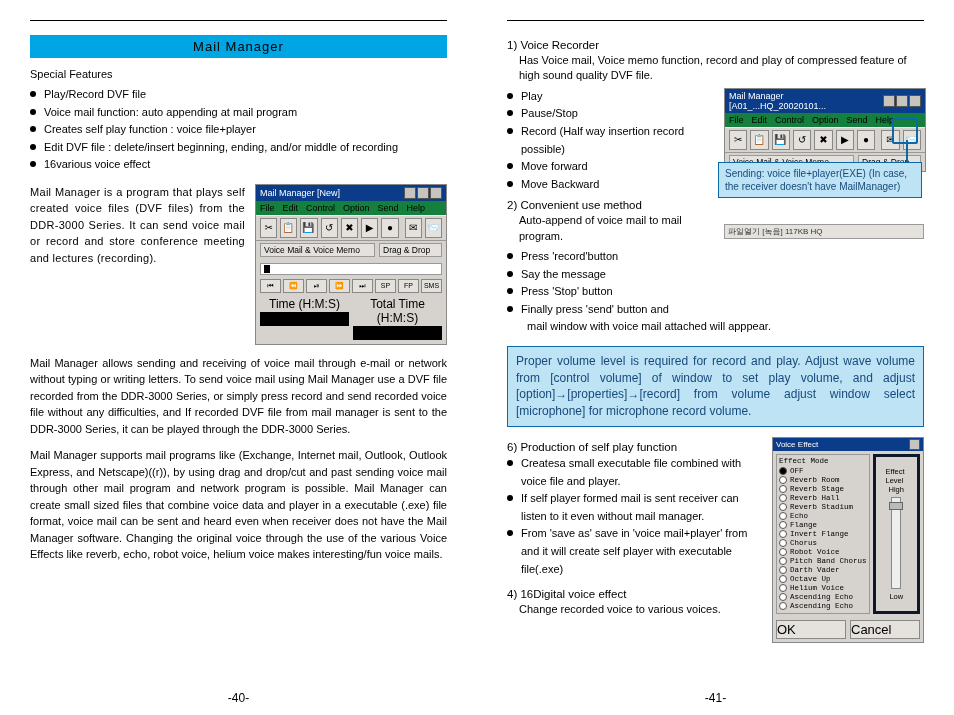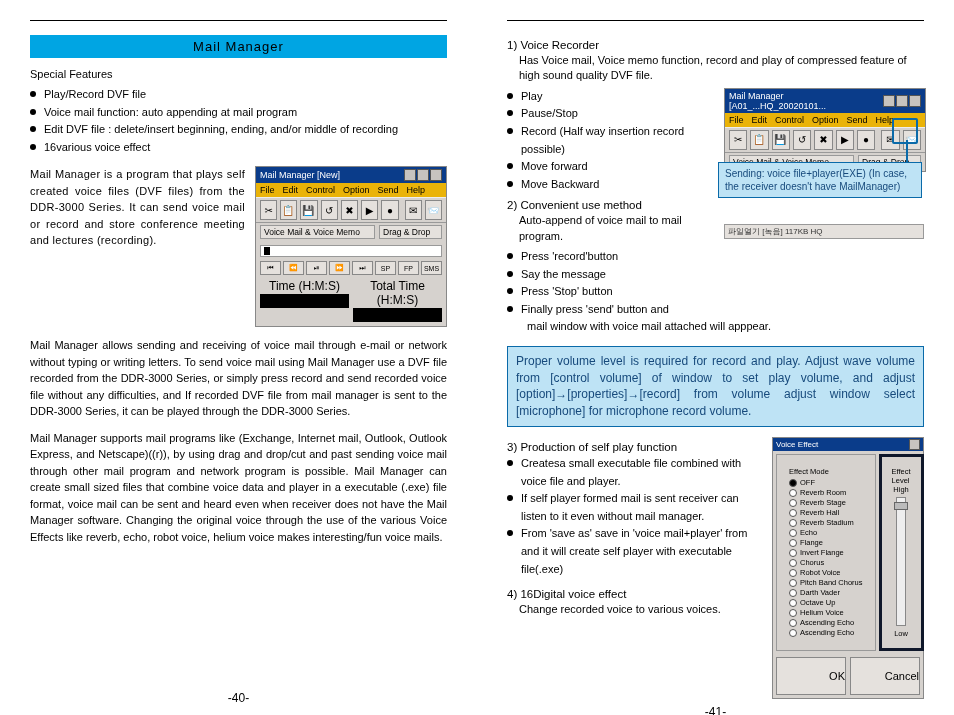--- a/index.html
+++ b/index.html
@@ -105,21 +105,21 @@
     display:flex;
     gap:1px;
   }
   .app-title .wbtns span{
     width:10px;height:10px;background:#c7c3bf;border:1px solid #555;display:inline-block;
   }
   .app-menu {
     padding: 2px 4px;
     display: flex;
     gap: 8px;
-    background:#eab308;
+    background:#15803d;
   }
   .app-menu span{font-size:9px;}
   .app-toolbar {
     padding: 2px 4px;
     display: flex;
     gap: 3px;
     background:#d6d2ce;
     border-top:1px solid #eee;
     border-bottom:1px solid #999;
   }
@@ -210,30 +210,30 @@
   .vfx {
     width: 150px;
     border:1px solid #888;
     background:#d6d2ce;
     font-size:8px;
     color:#000;
   }
   .vfx-title{background:#0a3c8a;color:#fff;padding:1px 3px;display:flex;align-items:center;}
   .vfx-title .xb{margin-left:auto;width:9px;height:9px;background:#c7c3bf;border:1px solid #555;}
   .vfx-body{display:flex;padding:3px;gap:3px;}
-  .vfx-list{flex:1;border:1px solid #999;padding:12px;background:#d6d2ce;}
+  .vfx-list{flex:1;border:1px solid #999;padding:2px;background:#d6d2ce;font-family:Liberation Mono, monospace;}
   .vfx-list .row{display:flex;align-items:center;gap:3px;margin-bottom:1px;font-size:7.5px;white-space:nowrap;}
   .vfx-list .row .r{width:6px;height:6px;border:1px solid #555;border-radius:50%;background:#fff;flex-shrink:0;}
   .vfx-list .row .r.sel{background:#000;}
   .vfx-slider{width:36px;border:3px solid #0f172a;padding:10px;display:flex;flex-direction:column;align-items:center;background:#d6d2ce;}
   .vfx-slider .lbl{font-size:7.5px;}
   .vfx-slider .track{flex:1;width:8px;border:1px solid #888;background:#eee;margin:3px 0;position:relative;}
   .vfx-slider .track::after{content:"";position:absolute;left:-3px;right:-3px;top:4px;height:6px;background:#bbb;border:1px solid #666;}
   .vfx-btns{display:flex;gap:4px;justify-content:flex-end;padding:3px;}
-  .vfx-btns .b{flex:1;border:1px solid #888;background:#e5e1dd;text-align:right;font-size:11px;padding:12px 0;}
+  .vfx-btns .b{flex:1;border:1px solid #888;background:#e5e1dd;text-align:left;font-size:13px;padding:1px 0;}
 
   .app2-wrap {
     position: relative;
     width: 200px;
     height: 155px;
   }
   .highlight-ring{
     position:absolute;
     width:22px;height:22px;
     border:2px solid #0a6aa9;
@@ -245,20 +245,21 @@
 </head>
 <body>
 
 <div class="page">
   <hr class="hr-top">
   <div class="title-bar">Mail Manager</div>
   <div class="sect-label">Special Features</div>
   <ul class="bullets">
     <li>Play/Record DVF file</li>
     <li>Voice mail function: auto appending at mail program</li>
+    <li>Creates self play function : voice file+player</li>
     <li>Edit DVF file : delete/insert beginning, ending, and/or middle of recording</li>
     <li>16various voice effect</li>
   </ul>
 
   <div class="two-col">
     <div class="left-text">Mail Manager is a program that plays self created voice files (DVF files) from the DDR-3000 Series. It can send voice mail or record and store conference meeting and lectures (recording).</div>
 
     <div class="app">
       <div class="app-title">
         <span>Mail Manager [New]</span>
@@ -391,21 +392,21 @@
         <div style="position:absolute;bottom:4px;left:0;right:0;font-size:8px;border:1px solid #999;background:#e5e1dd;padding:1px 3px;color:#333;">파일열기   [녹음]   117KB       HQ</div>
       </div>
     </div>
     <div class="sub-desc" style="margin-left:20px;">mail window with voice mail attached will apppear.</div>
   </div>
 
   <div class="note-box">Proper volume level is required for record and play. Adjust wave volume from [control volume] of window to set play volume, and adjust [option]→[properties]→[record] from volume adjust window select [microphone] for microphone record volume.</div>
 
   <div style="display:flex;gap:10px;">
     <div style="flex:1;">
-      <div class="sub-h">3) Production of self play function</div>
+      <div class="sub-h">6) Production of self play function</div>
       <ul class="bullets">
         <li>Createsa small executable file combined with voice file and player.</li>
         <li>If self player formed mail is sent receiver can listen to it even without mail manager.</li>
         <li>From 'save as' save in 'voice mail+player' from and it will create self player with executable file(.exe)</li>
       </ul>
       <div class="sub-h">4) 16Digital voice effect</div>
       <div class="sub-desc">Change recorded voice to various voices.</div>
     </div>
 
     <div class="vfx">

